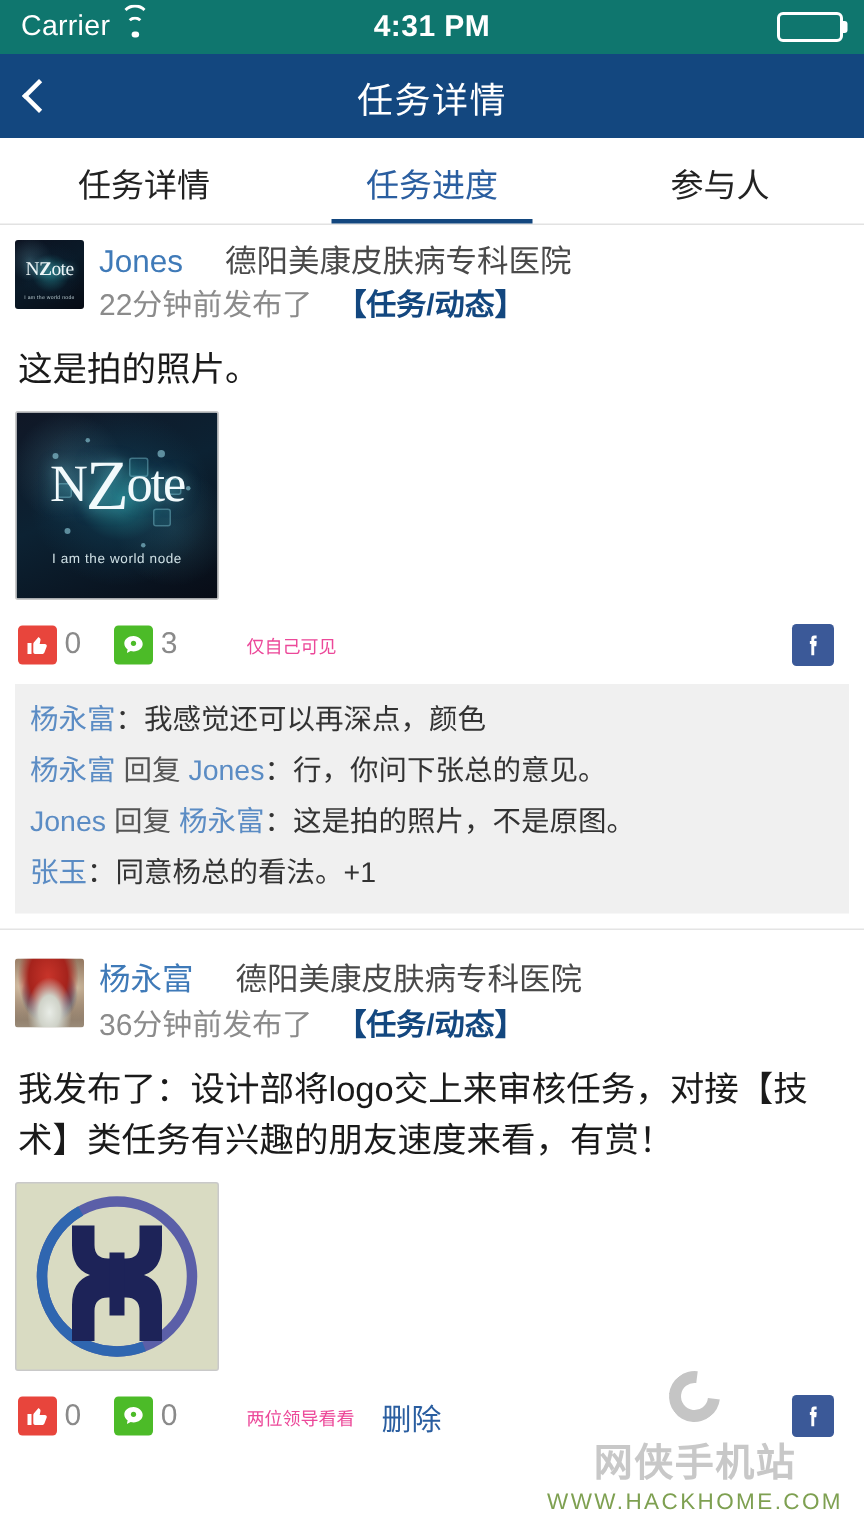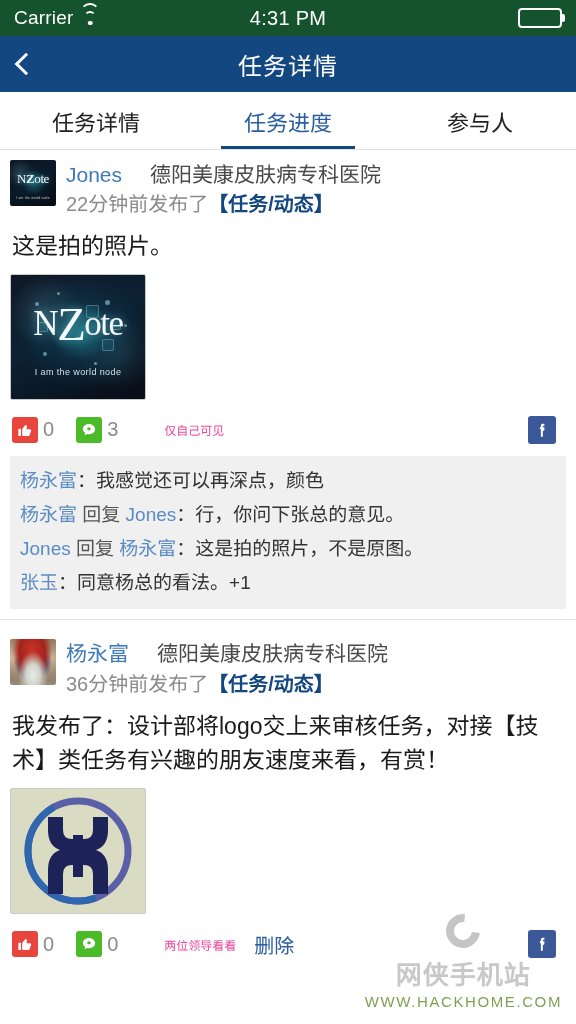--- a/index.html
+++ b/index.html
@@ -18,21 +18,21 @@
     position: relative;
     width: 576px;
     height: 1024px;
     background: #ffffff;
     overflow: hidden;
   }
 
   
   .statusbar {
     height: 36px;
-    background: #14532d;
+    background: #0f766e;
     display: flex;
     align-items: center;
     padding: 0 14px;
     color: #ffffff;
   }
   .sb-left {
     display: flex;
     align-items: center;
     gap: 7px;
     flex: 0 0 auto;
@@ -63,21 +63,21 @@
   .wifi-icon i:nth-child(1) { width: 20px; height: 20px; bottom: 3px; }
   .wifi-icon i:nth-child(2) { width: 12px; height: 12px; bottom: 3px; }
   .wifi-icon i:nth-child(3) {
     width: 4.5px; height: 4.5px; bottom: 0.5px;
     background: #ffffff; border-radius: 50%; border: none;
   }
   .sb-center {
     flex: 1 1 auto;
     text-align: center;
     font-size: 20px;
-    font-weight: normal;
+    font-weight: bold;
     letter-spacing: 0.3px;
   }
   .sb-right {
     flex: 0 0 auto;
     width: 180px;
     display: flex;
     justify-content: flex-end;
     align-items: center;
   }
   .battery {
@@ -259,20 +259,21 @@
     white-space: nowrap;
   }
   .org-name {
     font-size: 21px;
     color: #4a4a4a;
     white-space: nowrap;
   }
   .head-line2 {
     display: flex;
     align-items: flex-end;
+    gap: 16px;
     line-height: 1.3;
     margin-top: 2px;
   }
   .time-text {
     font-size: 20px;
     color: #8b8b8b;
     white-space: nowrap;
   }
   .tag-text {
     font-size: 20px;

